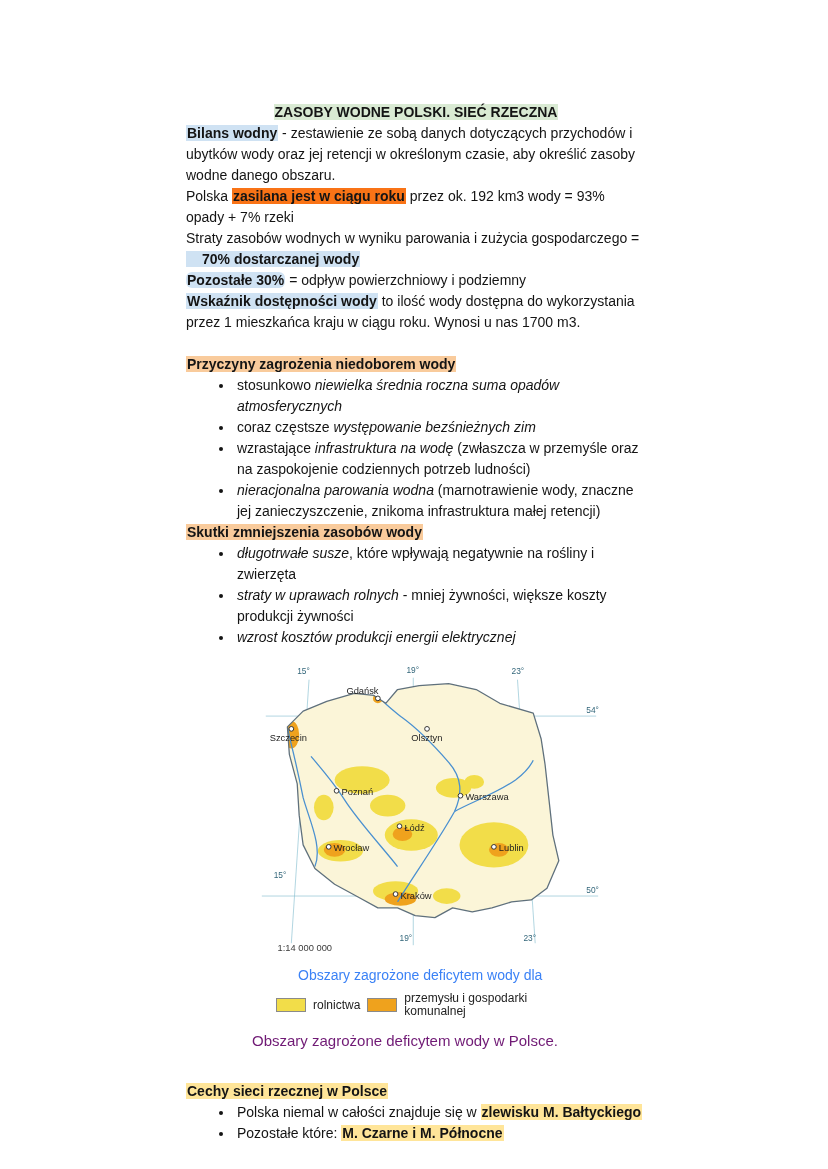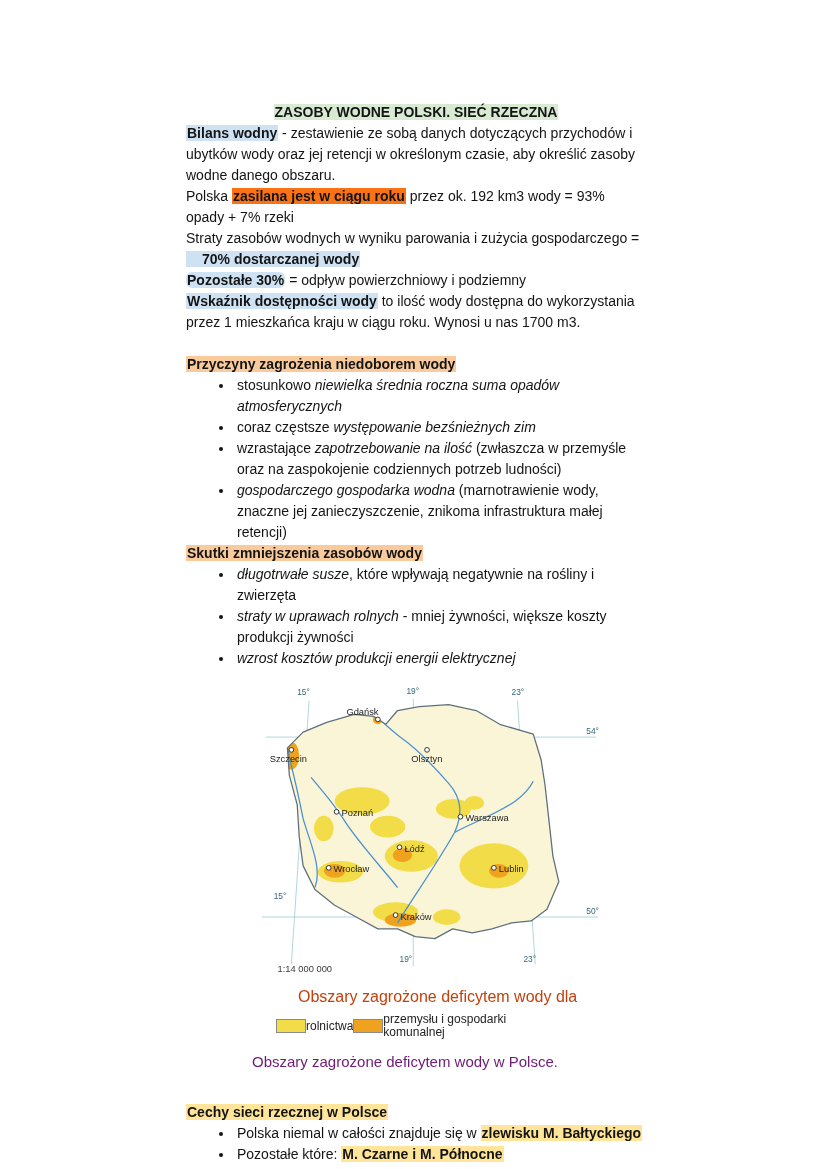--- a/index.html
+++ b/index.html
@@ -17,22 +17,22 @@
   .hl { padding:0 1px; }
   .gap { height:21px; }
   ul { margin:0; padding-left:48px; }
   li { padding-left:3px; }
   .figure { margin:14px 0 0 66px; width:354px; }
   .map-svg { display:block; }
   .city-label { font-size:9.5px; fill:#1f1f1f; }
   .grid-label { font-size:8.5px; fill:#33667a; }
   .scale-label { font-size:9.5px; fill:#3c3c3c; }
   .legend { margin:8px 0 0 24px; }
-  .legend-title { font-size:16px; color:#c2410c; margin-left:22px; }
-  .legend-row { display:flex; align-items:center; margin-top:6px; }
+  .legend-title { font-size:14px; color:#3b82f6; margin-left:22px; }
+  .legend-row { display:flex; align-items:center; gap:7px; margin-top:6px; }
   .swatch { width:30px; height:14px; border:1px solid #8a8a8a; display:inline-block; flex:0 0 auto; }
   .legend-label { font-size:12px; line-height:13px; color:#222222; }
   .legend-label.wrap { width:152px; }
   .caption { font-size:15px; color:#701a75; margin-top:12px; }
   .rivers-section { margin-top:30px; }
 </style>
 </head>
 <body>
 
 <div class="page">
@@ -51,22 +51,22 @@
     <p><span class="hl b" style="background-color: rgb(207, 226, 243);">Wskaźnik dostępności wody</span><span> to ilość wody dostępna do wykorzystania przez 1 mieszkańca kraju w ciągu roku. Wynosi u nas 1700 m3.</span></p>
 
     <div class="gap"></div>
 
 
     <p><span class="hl b" style="background-color: rgb(249, 203, 156);">Przyczyny zagrożenia niedoborem wody</span></p>
 
     <ul>
       <li><span>stosunkowo </span><span class="i">niewielka średnia roczna suma opadów atmosferycznych</span><span></span></li>
       <li><span>coraz częstsze </span><span class="i">występowanie bezśnieżnych zim</span><span></span></li>
-      <li><span>wzrastające </span><span class="i">zapotrzebowanie na ilość</span><span> (zwłaszcza w przemyśle oraz na zaspokojenie codziennych potrzeb ludności)</span></li>
-      <li><span></span><span class="i">gospodarczego gospodarka wodna</span><span> (marnotrawienie wody, znaczne jej zanieczyszczenie, znikoma infrastruktura małej retencji)</span></li>
+      <li><span>wzrastające </span><span class="i">infrastruktura na wodę</span><span> (zwłaszcza w przemyśle oraz na zaspokojenie codziennych potrzeb ludności)</span></li>
+      <li><span></span><span class="i">nieracjonalna parowania wodna</span><span> (marnotrawienie wody, znaczne jej zanieczyszczenie, znikoma infrastruktura małej retencji)</span></li>
     </ul>
 
     <p><span class="hl b" style="background-color: rgb(249, 203, 156);">Skutki zmniejszenia zasobów wody</span></p>
 
     <ul>
       <li><span class="i">długotrwałe susze</span><span>, które wpływają negatywnie na rośliny i zwierzęta</span></li>
       <li><span class="i">straty w uprawach rolnych</span><span> - mniej żywności, większe koszty produkcji żywności</span></li>
       <li><span class="i">wzrost kosztów produkcji energii elektrycznej</span><span></span></li>
     </ul>
 

